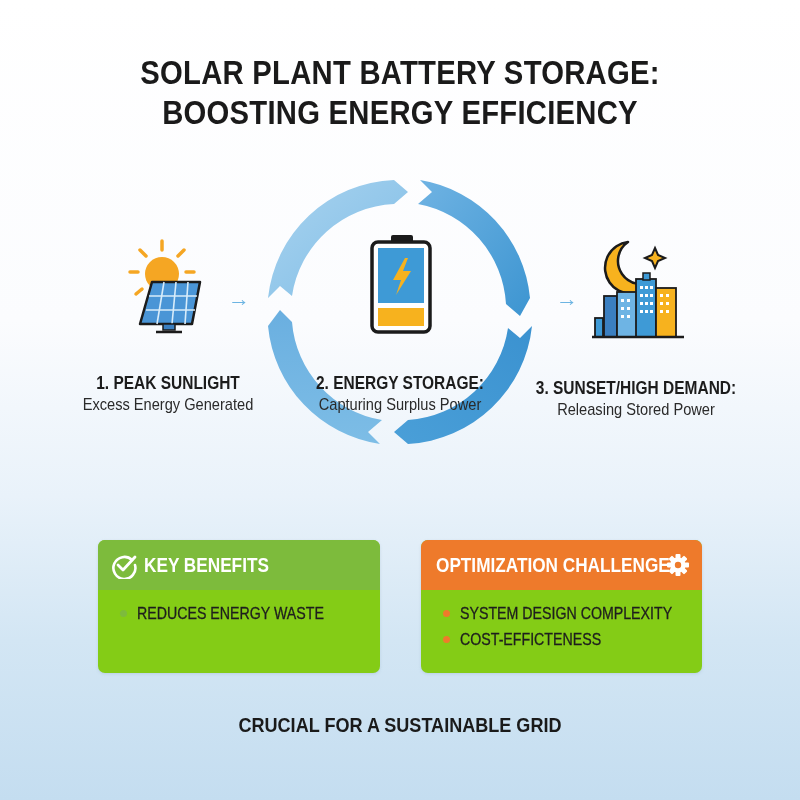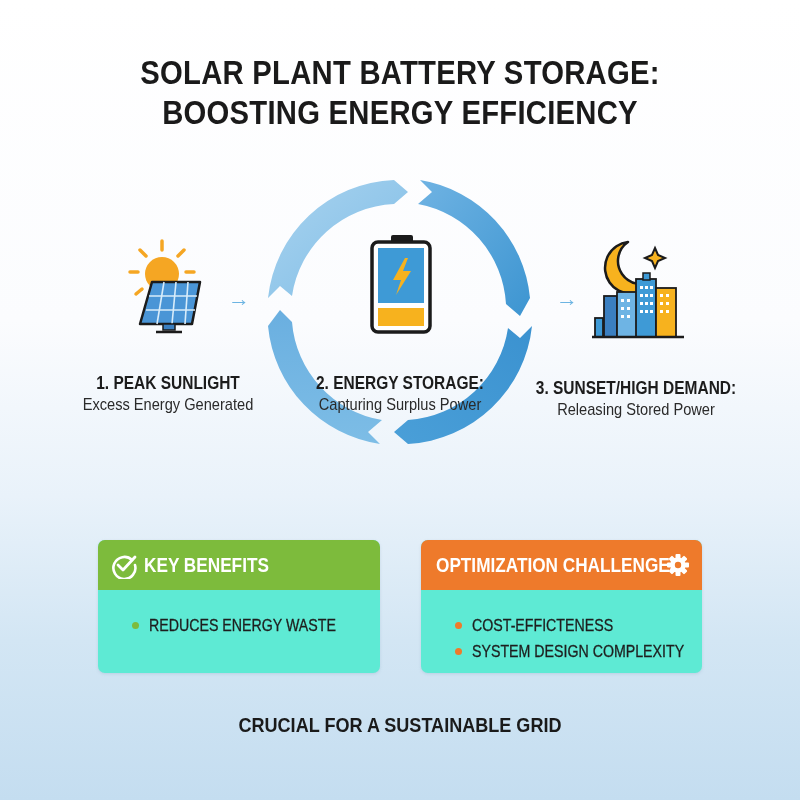--- a/index.html
+++ b/index.html
@@ -19,28 +19,28 @@
   .icon-abs { position:absolute; }
   .step {
     position:absolute; text-align:center; width:240px;
     transform: scaleX(0.86); transform-origin:center top;
   }
   .step .h { font-weight:bold; font-size:18px; line-height:22px; color:#1c1c1c; }
   .step .s { font-size:17px; line-height:22px; color:#2a2a2a; }
   .arrow { position:absolute; font-size:22px; color:#6cb4e2; font-weight:bold; }
   .card {
     position:absolute; top:540px; height:133px; border-radius:7px; overflow:hidden;
-    background:#5eead4; box-shadow:0 1px 3px rgba(120,150,180,0.25);
+    background:#84cc16; box-shadow:0 1px 3px rgba(120,150,180,0.25);
   }
   .card .head {
     height:50px; display:flex; align-items:center; color:#fff; font-weight:bold;
     font-size:20px; padding-left:12px; box-sizing:border-box;
   }
   .card .head .lbl { display:inline-block; transform:scaleX(0.86); transform-origin:left center; white-space:nowrap; }
-  .card ul { list-style:none; margin:12px; padding:10px 12px 0 22px; }
+  .card ul { list-style:none; margin:0; padding:10px 12px 0 22px; }
   .card li { font-size:16.5px; line-height:26px; font-weight:bold; color:#1e1e1e; display:flex; align-items:center; }
   .card li .dot { width:7px; height:7px; border-radius:50%; margin-right:10px; flex:none; }
   .card li .t { display:inline-block; transform:scaleX(0.86); transform-origin:left center; white-space:nowrap; font-weight:normal; -webkit-text-stroke:0.3px #1e1e1e; }
   .footer {
     position:absolute; left:0; top:713px; width:800px; text-align:center;
     font-weight:bold; font-size:21px; color:#1a1a1a;
     transform: scaleX(0.86); transform-origin:center;
   }
 </style>
 </head>
@@ -194,22 +194,22 @@
         <rect x="-2.5" y="-11" width="5" height="6" rx="1" transform="rotate(270)"></rect>
         <rect x="-2.5" y="-11" width="5" height="6" rx="1" transform="rotate(315)"></rect>
         <circle r="7.5"></circle>
       </g>
       <circle cx="12" cy="12" r="3.2" fill="#ee7a2b"></circle>
     </svg>
   </div>
   <ul>
     <li>
         <span class="dot" style="background:#ee7a2b"></span>
-        <span class="t">COST-EFFICTENESS</span>
+        <span class="t">SYSTEM DESIGN COMPLEXITY</span>
       </li>
     <li>
         <span class="dot" style="background:#ee7a2b"></span>
-        <span class="t">SYSTEM DESIGN COMPLEXITY</span>
+        <span class="t">COST-EFFICTENESS</span>
       </li>
   </ul>
 </div>
 
 <div class="footer">CRUCIAL FOR A SUSTAINABLE GRID</div>
 
 </body></html>

